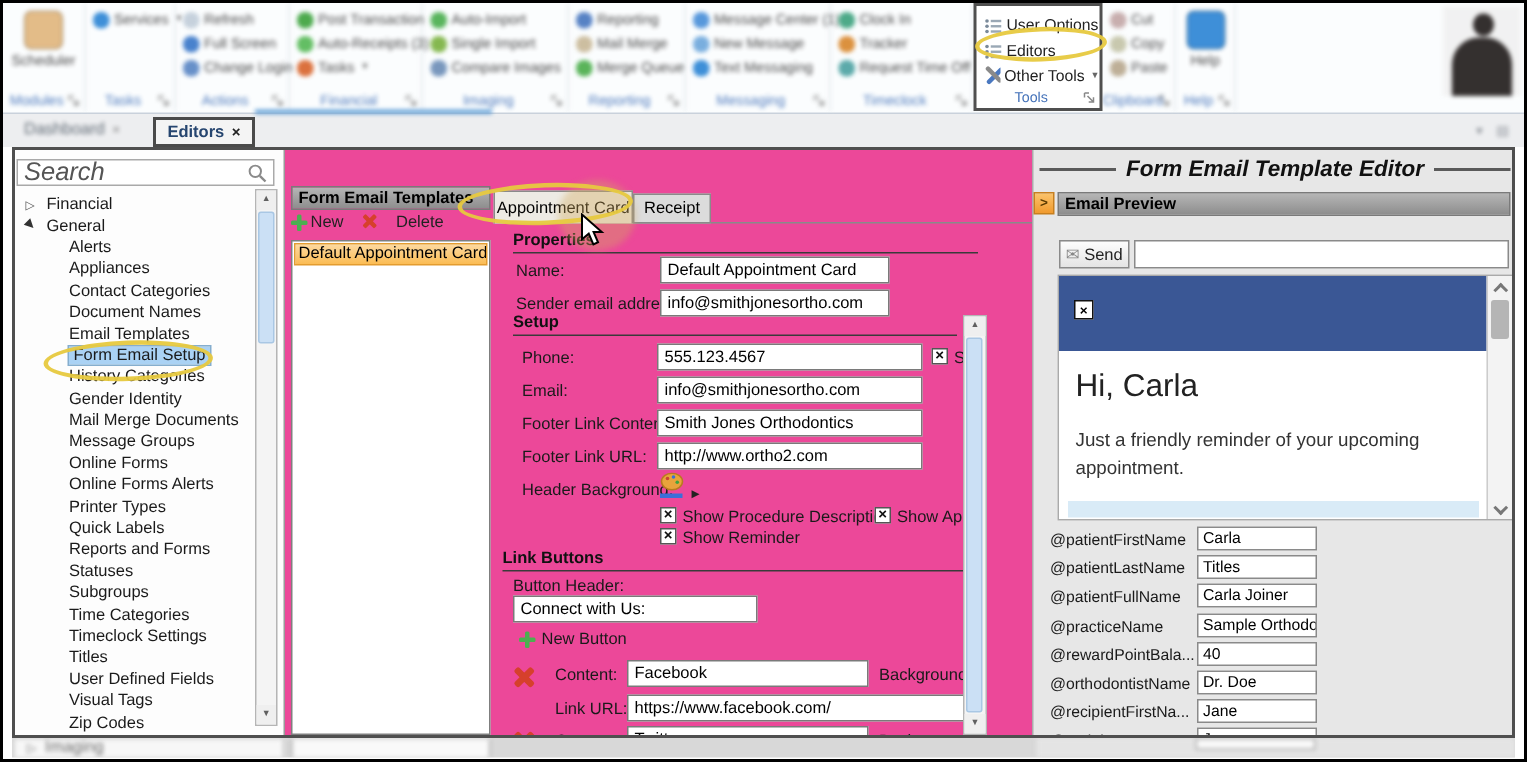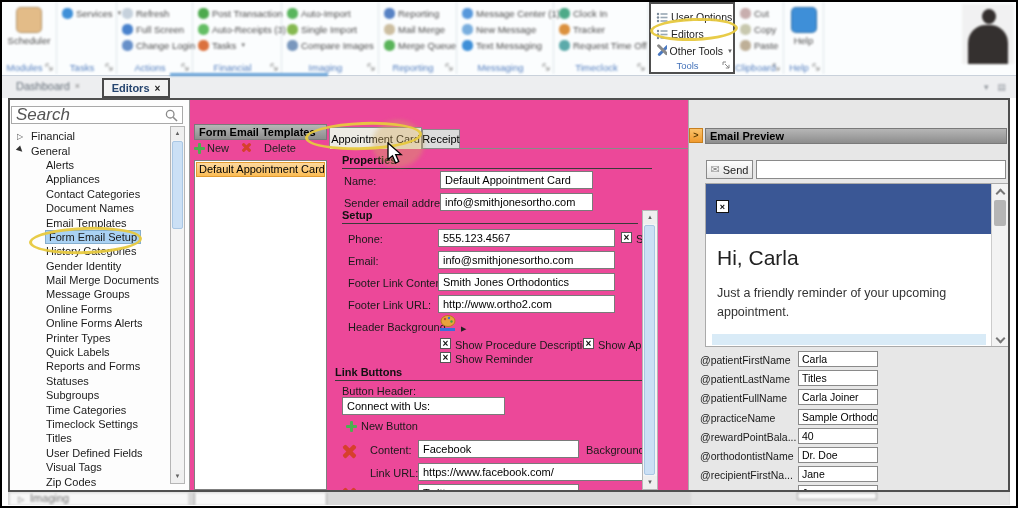--- a/index.html
+++ b/index.html
@@ -440,21 +440,21 @@
               <i class="b"></i>
             </span>
           <span>Delete</span>
         </span>
       </div>
       <div class="tpl-list">
         <div class="tpl-sel">Default Appointment Card</div>
       </div>
 
       <div class="tab active" style="left:139px;top:29px;width:93px;height:22px">Appointment Card</div>
-      <div class="tab inactive" style="left:232px;top:31px;width:38px;height:20px">Receipt</div>
+      <div class="tab inactive" style="left:232px;top:31px;width:52px;height:20px">Receipt</div>
 
       <div class="formarea">
         <div class="sec-h" style="left:13px;top:5px;width:310px">Properties</div>
         <span class="flabel" style="left:15px;top:26px">Name:</span>
         <div class="finput" style="left:111px;top:22px;width:153px">Default Appointment Card</div>
         <span class="flabel" style="left:15px;top:48px">Sender email address:</span>
         <div class="finput" style="left:111px;top:44px;width:153px">info@smithjonesortho.com</div>
 
         <div class="sec-h" style="left:13px;top:60px;width:296px">Setup</div>
         <span class="flabel" style="left:19px;top:84px">Phone:</span>
@@ -517,20 +517,25 @@
       </div>
 
       <div class="vscroll" style="left:452px;top:112px;width:16px;height:280px">
         <div class="sc-btn" style="top:0">▲</div>
         <div class="sc-thumb" style="top:14px;height:250px"></div>
         <div class="sc-btn sc-bottom">▼</div>
       </div>
     </div>
 
     <div class="rightp">
+      <div class="rp-title">
+        <span class="tline"></span>
+        <b>Form Email Template Editor</b>
+        <span class="tline"></span>
+      </div>
       <div class="expander">&gt;</div>
       <div class="panel-h" style="position:absolute;left:16px;top:30px;width:302px">Email Preview</div>
       <div class="send-btn">
         <span style="color:#888;font-size:11px">✉</span>
         <span>Send</span>
       </div>
       <div class="send-input"></div>
 
       <div class="preview">
         <div class="pv-banner">

